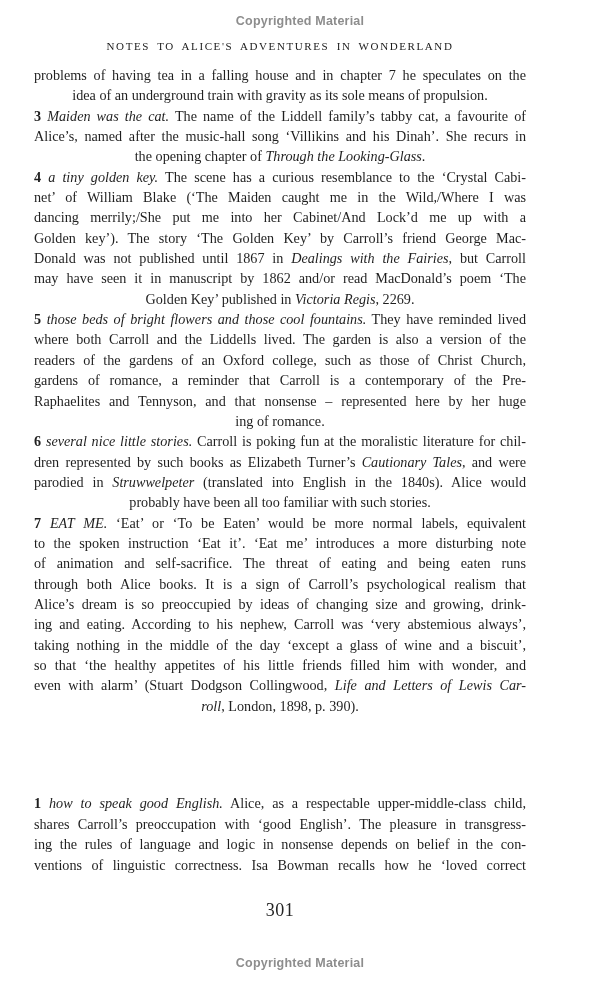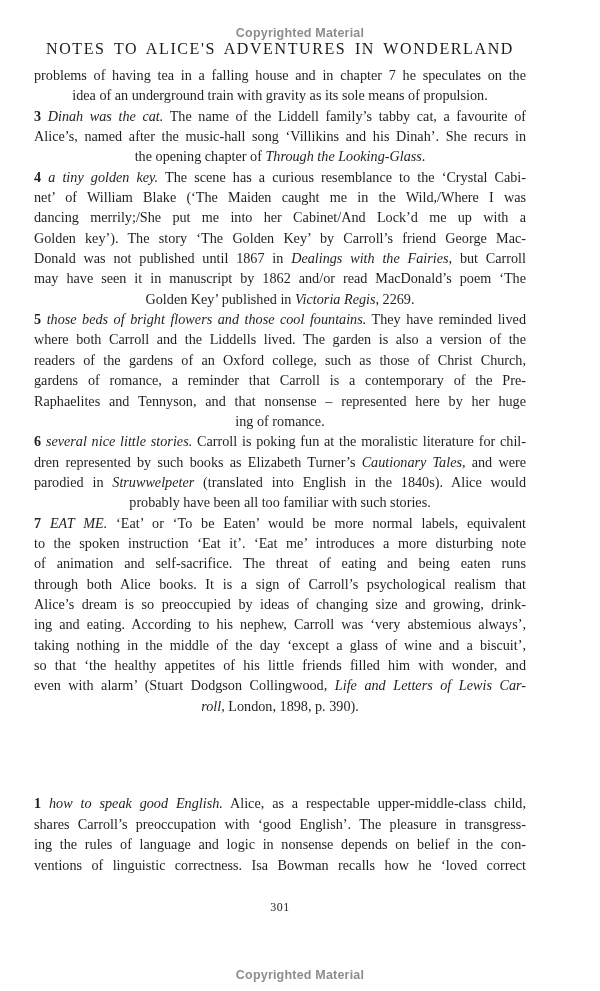--- a/index.html
+++ b/index.html
@@ -12,28 +12,27 @@
     overflow:hidden;
   }
   .copyright{
     position:absolute;left:0;width:600px;
     text-align:center;
     font-family:"Liberation Sans","DejaVu Sans",sans-serif;
     font-weight:700;
     font-size:12.5px;
     color:#8d8d8d;
     letter-spacing:.2px;
-    margin-top:12px;
   }
   .copyright.top{top:14px;}
   .copyright.bottom{top:956px;}
   .running-header{
     position:absolute;top:40px;left:34px;width:492px;
     text-align:center;
-    font-size:16px;
+    font-size:11px;
     letter-spacing:1.6px;
     word-spacing:3px;
     color:#1a1a1a;
   }
   .body-block{
     position:absolute;left:34px;width:492px;
     font-size:14.2px;
   }
   .block1{top:65px;}
   .block1 .line{line-height:20.35px;}
@@ -49,38 +48,38 @@
     position:absolute;top:769px;left:34px;width:492px;
     text-align:center;
     font-size:12.5px;
     letter-spacing:1.8px;
     word-spacing:2px;
     color:#1a1a1a;
   }
   .page-number{
     position:absolute;top:900px;left:34px;width:492px;
     text-align:center;
-    font-size:12px;
+    font-size:18px;
     letter-spacing:.5px;
     color:#242424;
   }
 </style>
 </head>
 <body>
 
 <div class="page">
 
   <div class="copyright top">Copyrighted Material</div>
 
   <div class="running-header">NOTES TO ALICE'S ADVENTURES IN WONDERLAND</div>
 
   <div class="body-block block1">
       <div class="line jl"><span class="sr">problems of having tea in a falling house and in chapter 7 he speculates on the</span></div>
       <div class="line ll"><span class="sr">idea of an underground train with gravity as its sole means of propulsion.</span></div>
-      <div class="line jl"><span class="sb">3 </span><span class="si">Dinah was the cat.</span><span class="sr"> The name of the Liddell family’s tabby cat, a favourite of</span></div>
+      <div class="line jl"><span class="sb">3 </span><span class="si">Maiden was the cat.</span><span class="sr"> The name of the Liddell family’s tabby cat, a favourite of</span></div>
       <div class="line jl"><span class="sr">Alice’s, named after the music-hall song ‘Villikins and his Dinah’. She recurs in</span></div>
       <div class="line ll"><span class="sr">the opening chapter of </span><span class="si">Through the Looking-Glass</span><span class="sr">.</span></div>
       <div class="line jl"><span class="sb">4 </span><span class="si">a tiny golden key.</span><span class="sr"> The scene has a curious resemblance to the ‘Crystal Cabi-</span></div>
       <div class="line jl"><span class="sr">net’ of William Blake (‘The Maiden caught me in the Wild,/Where I was</span></div>
       <div class="line jl"><span class="sr">dancing merrily;/She put me into her Cabinet/And Lock’d me up with a</span></div>
       <div class="line jl"><span class="sr">Golden key’). The story ‘The Golden Key’ by Carroll’s friend George Mac-</span></div>
       <div class="line jl"><span class="sr">Donald was not published until 1867 in </span><span class="si">Dealings with the Fairies</span><span class="sr">, but Carroll</span></div>
       <div class="line jl"><span class="sr">may have seen it in manuscript by 1862 and/or read MacDonald’s poem ‘The</span></div>
       <div class="line ll"><span class="sr">Golden Key’ published in </span><span class="si">Victoria Regis</span><span class="sr">, 2269.</span></div>
       <div class="line jl"><span class="sb">5 </span><span class="si">those beds of bright flowers and those cool fountains.</span><span class="sr"> They have reminded lived</span></div>

